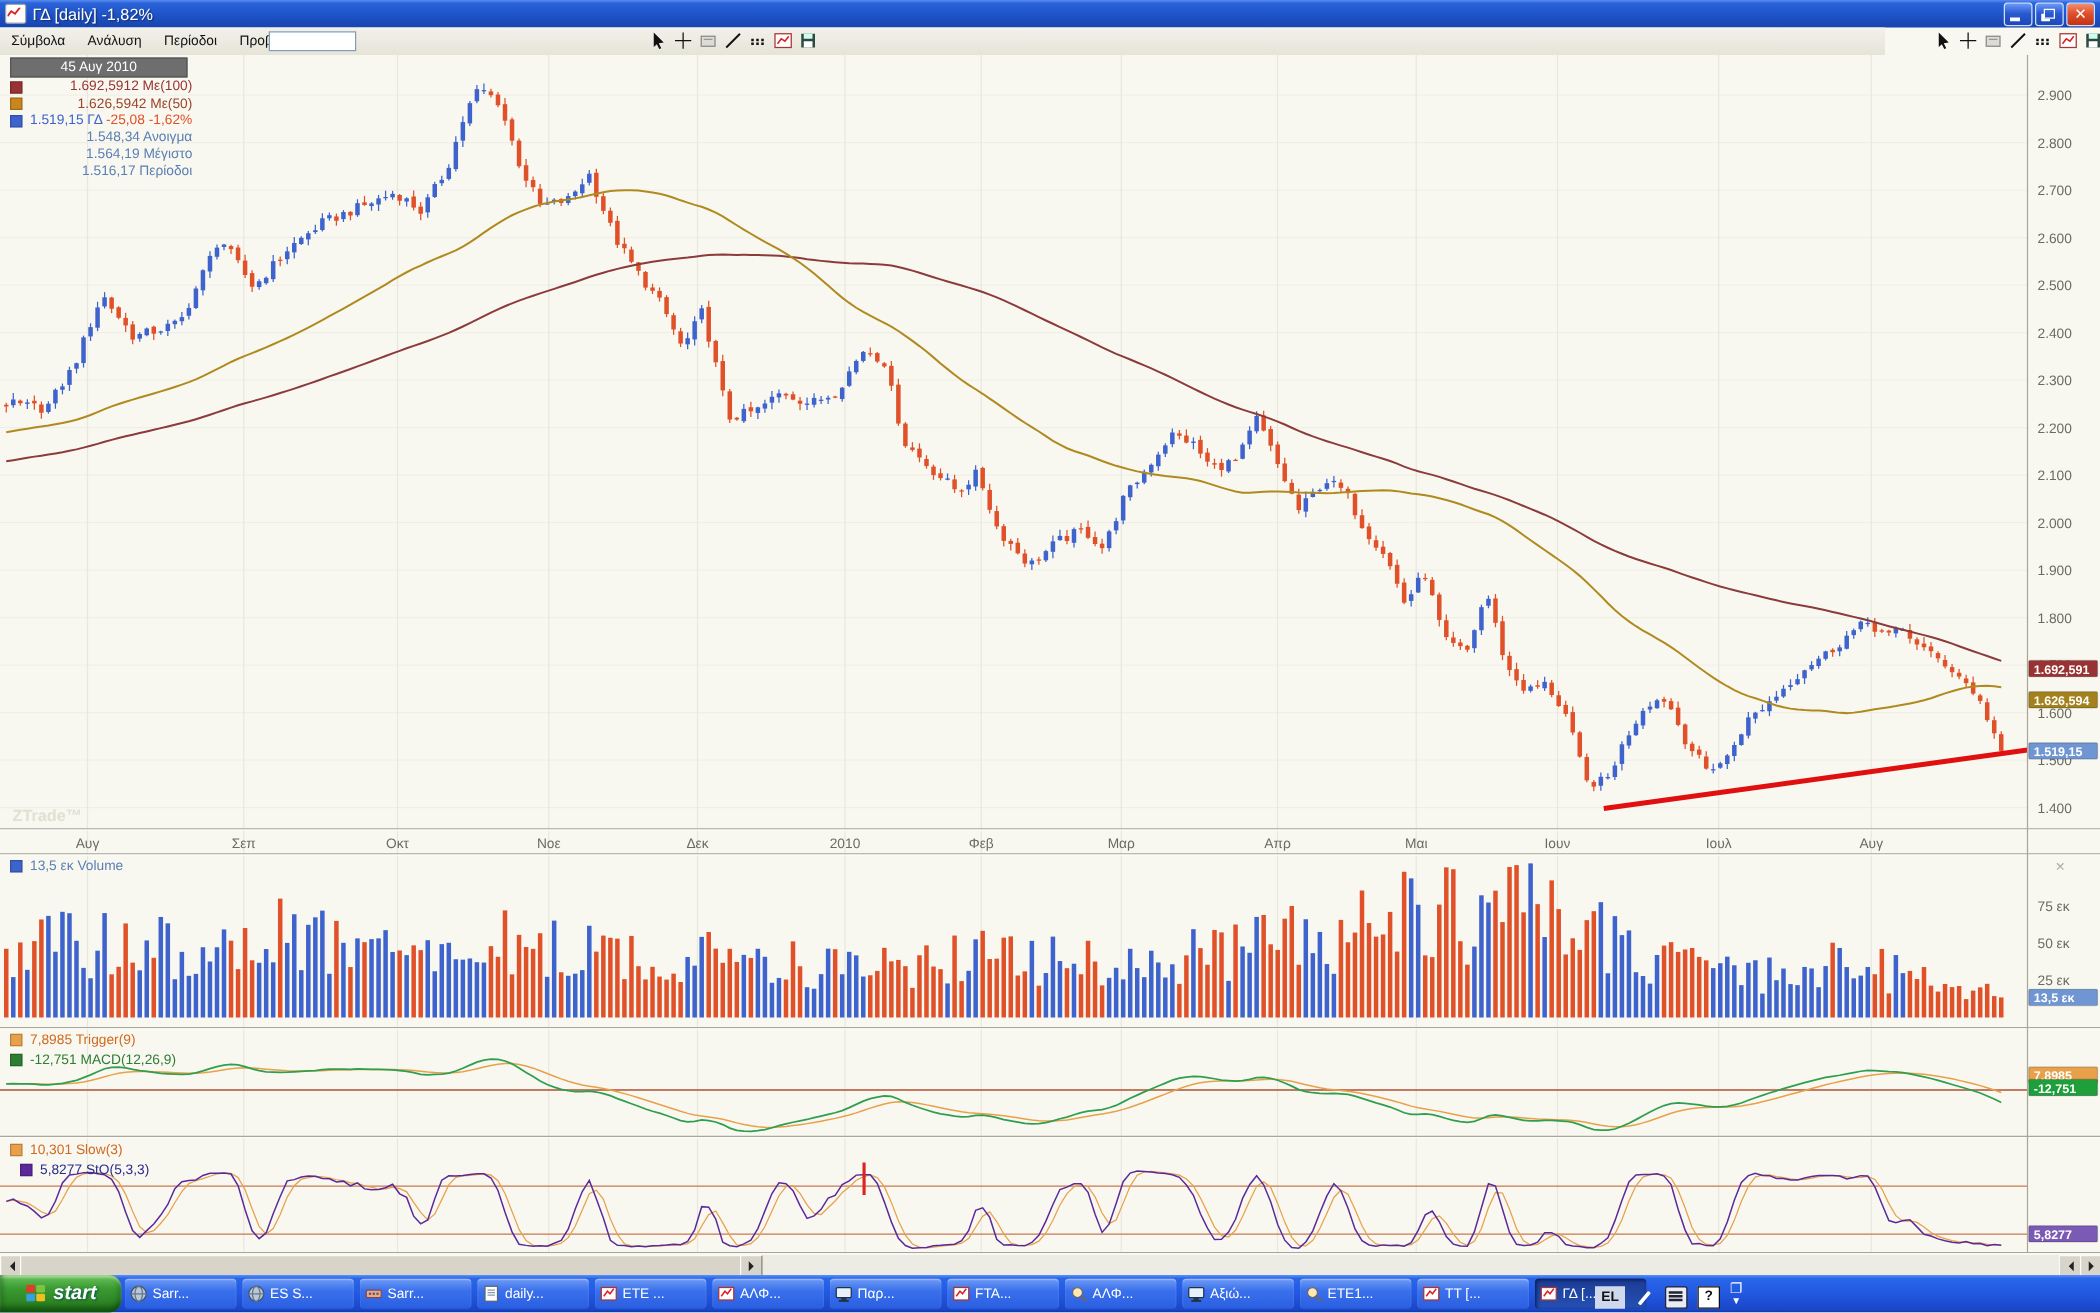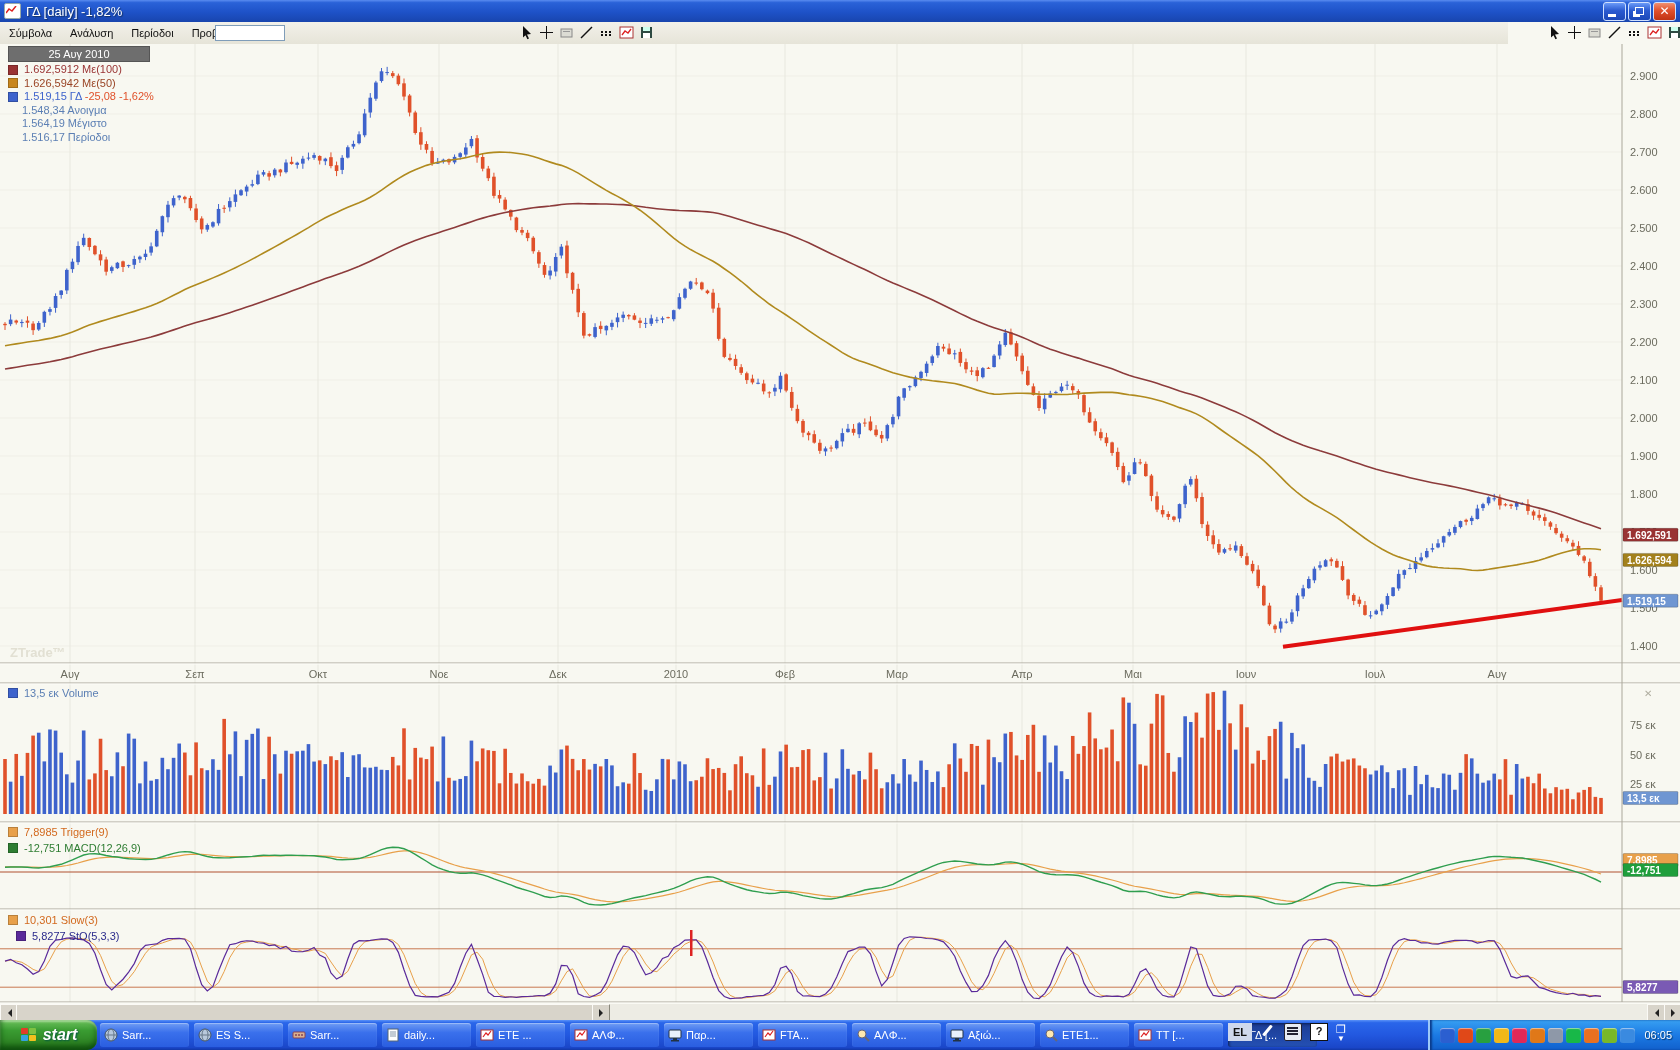--- a/index.html
+++ b/index.html
@@ -34,21 +34,21 @@
   .toolgroup{position:absolute;top:2px;display:flex;gap:3px;}
   #toolgroup-main{left:518px;}
   #toolgroup-right{left:1546px;}
   .toolbtn{width:17px;height:17px;display:flex;align-items:center;justify-content:center;}
 
   
   #chart-svg{position:absolute;left:0;top:44px;}
   #date-tip{position:absolute;left:8px;top:46px;width:140px;height:14px;background:#6e6e6e;
     color:#fff;font-size:11px;text-align:center;line-height:14px;border:1px solid #555;}
   #legend{position:absolute;left:8px;top:63px;font-size:11px;line-height:13.5px;}
-  .legend-row{display:flex;align-items:center;white-space:pre;}
+  .legend-row{display:flex;align-items:center;white-space:pre;justify-content:space-between;}
   .legend-sq{width:8px;height:8px;margin-right:6px;border:1px solid #0003;}
   .legend-sp{width:14px;}
   .pane-header{position:absolute;font-size:11px;display:flex;align-items:center;white-space:pre;}
   .pane-sq{width:8px;height:8px;margin-right:6px;border:1px solid #0003;}
   #watermark{position:absolute;left:10px;top:645px;font-size:13px;color:#e2e0d3;font-weight:bold;}
 
   
   #hscroll{position:absolute;left:0;top:1004px;width:1680px;height:16px;background:#edece4;}
   .sb-btn{position:absolute;top:0;width:16px;height:16px;background:#d8d4ca;
     border:1px solid;border-color:#fbfaf6 #8a887c #8a887c #fbfaf6;
@@ -68,21 +68,21 @@
     box-shadow:inset 0 -3px 6px #0b4a0b,inset 0 2px 2px #b8e8a8;
     display:flex;align-items:center;justify-content:center;gap:5px;cursor:default;}
   #start-label{font-size:16px;font-weight:bold;font-style:italic;text-shadow:1px 1px 2px #054;}
   #task-buttons{position:absolute;left:100px;top:3px;display:flex;gap:5px;}
   .task-btn{width:81px;height:24px;border-radius:3px;display:flex;align-items:center;gap:4px;
     padding:0 4px;background:linear-gradient(180deg,#6f9cf4,#3a70ec 40%,#2a5ee0);
     box-shadow:inset 0 1px 1px #cfe0ff80;font-size:11px;white-space:nowrap;overflow:hidden;cursor:default;}
   .task-btn.active{background:linear-gradient(180deg,#1c3c94,#2450b4);
     box-shadow:inset 1px 1px 3px #0a1c50;}
   .task-icon{flex:0 0 14px;height:14px;}
-  #lang-area{position:absolute;left:1228px;top:3px;display:flex;align-items:flex-start;gap:8px;height:24px;}
+  #lang-area{position:absolute;left:1228px;top:3px;display:flex;align-items:flex-end;gap:8px;height:24px;padding-left:48px;}
   #lang-chip{background:#cfd8ec;color:#111;font-size:11px;font-weight:bold;padding:3px 5px;}
   .lang-glyph{width:16px;height:16px;position:relative;}
   #pen-icon div{position:absolute;left:6px;top:1px;width:3px;height:13px;background:#fff;
     transform:rotate(40deg);border-radius:1px;}
   #kbd-icon{background:#e8ecf4;border:1px solid #223;border-radius:2px;}
   #kbd-icon div{position:absolute;left:2px;top:3px;width:11px;height:2px;
     box-shadow:0 3px 0 #223,0 6px 0 #223;background:#223;}
   #help-icon{background:#fff;border:1px solid #111;color:#111;font-weight:bold;font-size:11px;
     text-align:center;line-height:15px;}
   #restore-glyph{color:#fff;font-size:11px;line-height:12px;text-align:center;}
@@ -1180,21 +1180,21 @@
       <rect x="1623" y="747.435" width="55" height="13" rx="1" fill="#6f96d2" stroke="#0003"></rect>
       <text x="1627" y="757.935" font-size="10" fill="#fff" font-weight="bold">13,5 εκ</text>
       <rect x="1623" y="809.5" width="55" height="13" rx="1" fill="#e8a04a" stroke="#0003"></rect>
       <text x="1627" y="820" font-size="10" fill="#fff" font-weight="bold">7,8985</text>
       <rect x="1623" y="819.5" width="55" height="13" rx="1" fill="#1f9e3c" stroke="#0003"></rect>
       <text x="1627" y="830" font-size="10" fill="#fff" font-weight="bold">-12,751</text>
       <rect x="1623" y="936.5" width="55" height="13" rx="1" fill="#7a5ab4" stroke="#0003"></rect>
       <text x="1627" y="947" font-size="10" fill="#fff" font-weight="bold">5,8277</text>
     </svg>
 
-  <div id="date-tip">25 Αυγ 2010</div>
+  <div id="date-tip">45 Αυγ 2010</div>
   <div id="legend">
       <div class="legend-row"><span class="legend-sq" style="background:#993333"></span><span style="color:#993333">1.692,5912 Με(100)</span></div>
       <div class="legend-row"><span class="legend-sq" style="background:#c8861e"></span><span style="color:#9a4526">1.626,5942 Με(50)</span></div>
       <div class="legend-row"><span class="legend-sq" style="background:#3e63cc"></span><span style="color:#3e63cc">1.519,15 ΓΔ </span><span style="color:#e0512a">-25,08 -1,62%</span></div>
       <div class="legend-row"><span class="legend-sp"></span><span style="color:#5b7fb4">1.548,34 Ανοιγμα</span></div>
       <div class="legend-row"><span class="legend-sp"></span><span style="color:#5b7fb4">1.564,19 Μέγιστο</span></div>
       <div class="legend-row"><span class="legend-sp"></span><span style="color:#5b7fb4">1.516,17 Περίοδοι</span></div>
     </div>
   <div id="pane-headers">
       <div class="pane-header" style="left:8px;top:687px"><span class="pane-sq" style="background:#3e63cc"></span><span style="color:#5b7fb4">13,5 εκ Volume</span></div>
@@ -1336,30 +1336,14 @@
       <span id="lang-chip">EL</span>
       <span class="lang-glyph" id="pen-icon">
           <div></div>
         </span>
       <span class="lang-glyph" id="kbd-icon">
           <div></div>
         </span>
       <span class="lang-glyph" id="help-icon">?</span>
       <span id="restore-glyph">❐<span class="arr">▼</span></span>
     </div>
-    <div id="tray">
-      <span id="tray-icons" style="display:flex;gap:3px;">
-          <span class="tray-ico" style="background:#2b5fd0"></span>
-          <span class="tray-ico" style="background:#e04818"></span>
-          <span class="tray-ico" style="background:#28a040"></span>
-          <span class="tray-ico" style="background:#f0b818"></span>
-          <span class="tray-ico" style="background:#e02858"></span>
-          <span class="tray-ico" style="background:#e07818"></span>
-          <span class="tray-ico" style="background:#8e98a8"></span>
-          <span class="tray-ico" style="background:#18b848"></span>
-          <span class="tray-ico" style="background:#e87020"></span>
-          <span class="tray-ico" style="background:#78b828"></span>
-          <span class="tray-ico" style="background:#3a8ae0"></span>
-        </span>
-      <span id="clock">06:05</span>
-    </div>
   </div>
 </div>
 
 </body></html>

